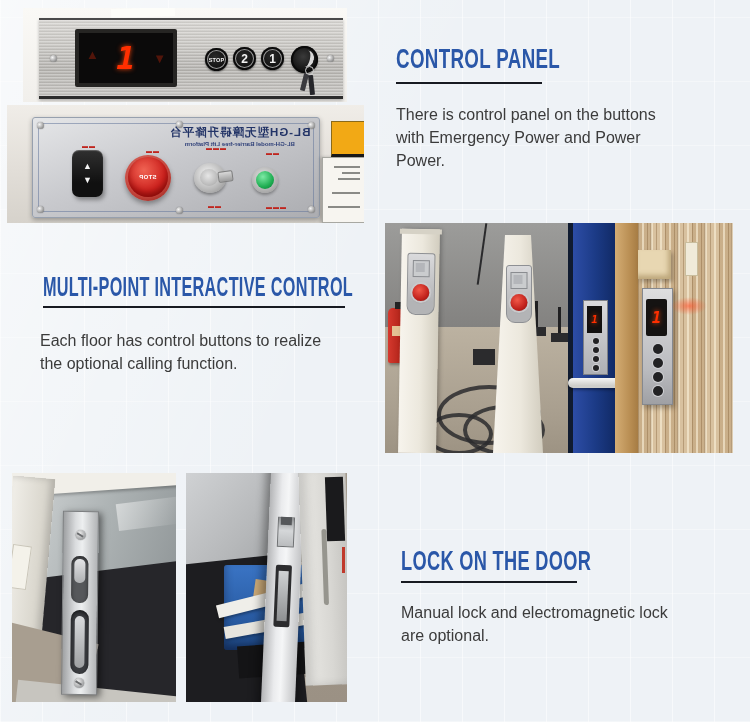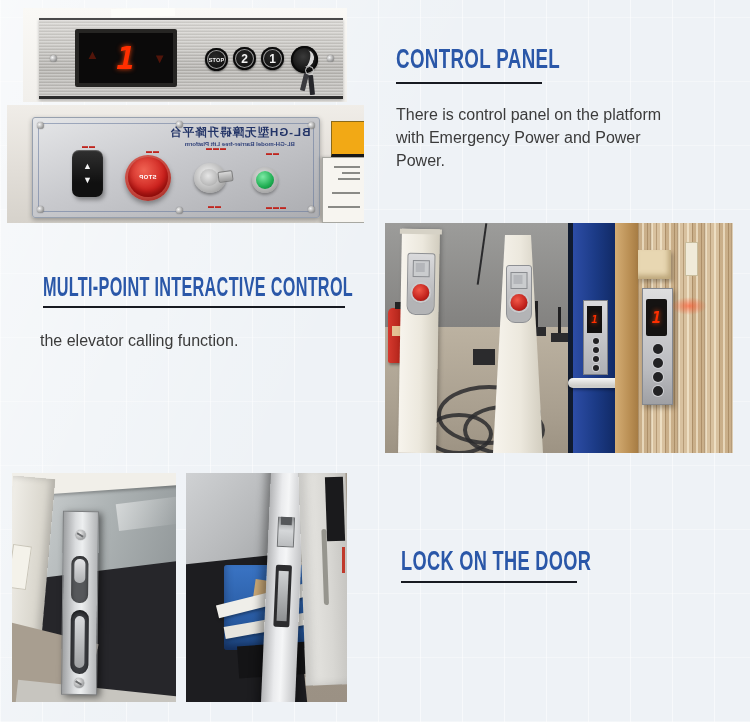--- a/index.html
+++ b/index.html
@@ -270,29 +270,30 @@
       <i style="top:14px;width:18px;"></i>
       <i style="top:20px;width:22px;"></i>
       <i style="top:34px;width:28px;"></i>
       <i style="top:48px;width:32px;"></i>
     </div>
   </div>
 
   <div class="sec-title" style="left:396px;top:44px;transform:scaleX(.67);">CONTROL PANEL</div>
   <div class="rule" style="left:396px;top:82px;width:146px;"></div>
   <div class="para" style="left:396px;top:103px;">
-    <div>There is control panel on the platform</div>
+    <div>There is control panel on the buttons</div>
     <div>with Emergency Power and Power</div>
     <div>Power.</div>
   </div>
 
   <div class="sec-title" style="left:43px;top:272px;transform:scaleX(.58);">MULTI-POINT INTERACTIVE CONTROL</div>
   <div class="rule" style="left:43px;top:306px;width:302px;"></div>
   <div class="para" style="left:40px;top:329px;">
-    <div>the elevator calling function.</div>
+    <div>Each floor has control buttons to realize</div>
+    <div>the optional calling function.</div>
   </div>
 
   <div class="photo photo-m">
     <div class="mp-wall"></div>
     <div class="mp-floor"></div>
     <div class="hangwire"></div>
     <div class="mp-ext"></div>
     <span class="stick" style="left:150px;top:78px;"></span>
     <span class="base" style="left:143px;top:104px;"></span>
     <span class="stick" style="left:173px;top:84px;"></span>
@@ -375,14 +376,18 @@
     </div>
     <div class="pd-side">
       <div class="pd-slot"></div>
     </div>
     <div class="pd-post"></div>
     <div class="pd-red"></div>
   </div>
 
   <div class="sec-title" style="left:401px;top:546px;transform:scaleX(.65);">LOCK ON THE DOOR</div>
   <div class="rule" style="left:401px;top:581px;width:176px;"></div>
+  <div class="para" style="left:401px;top:601px;">
+    <div>Manual lock and electromagnetic lock</div>
+    <div>are optional.</div>
+  </div>
 
 </div>
 
 </body></html>

